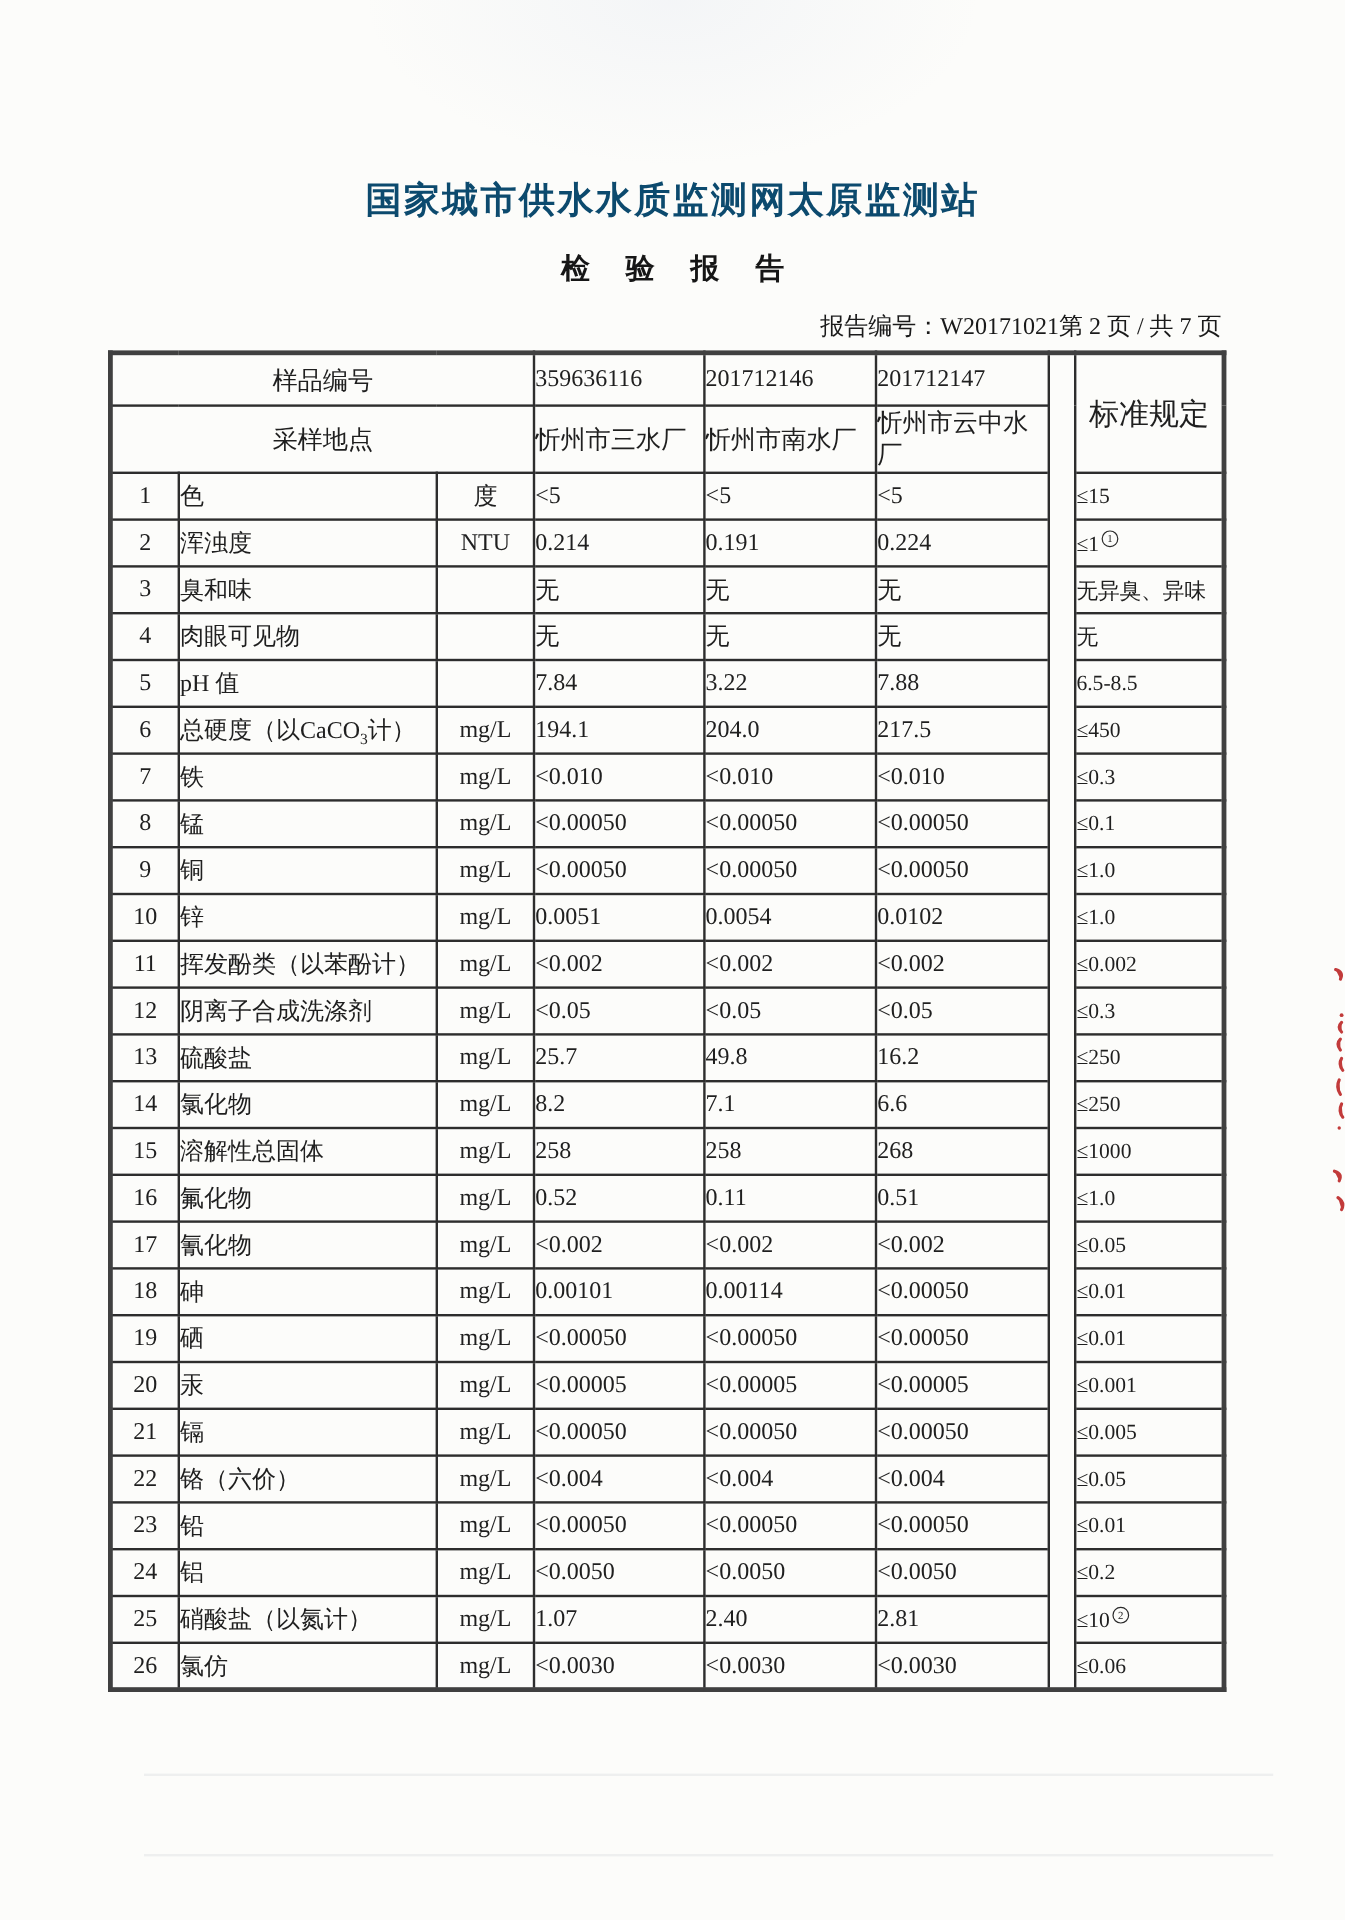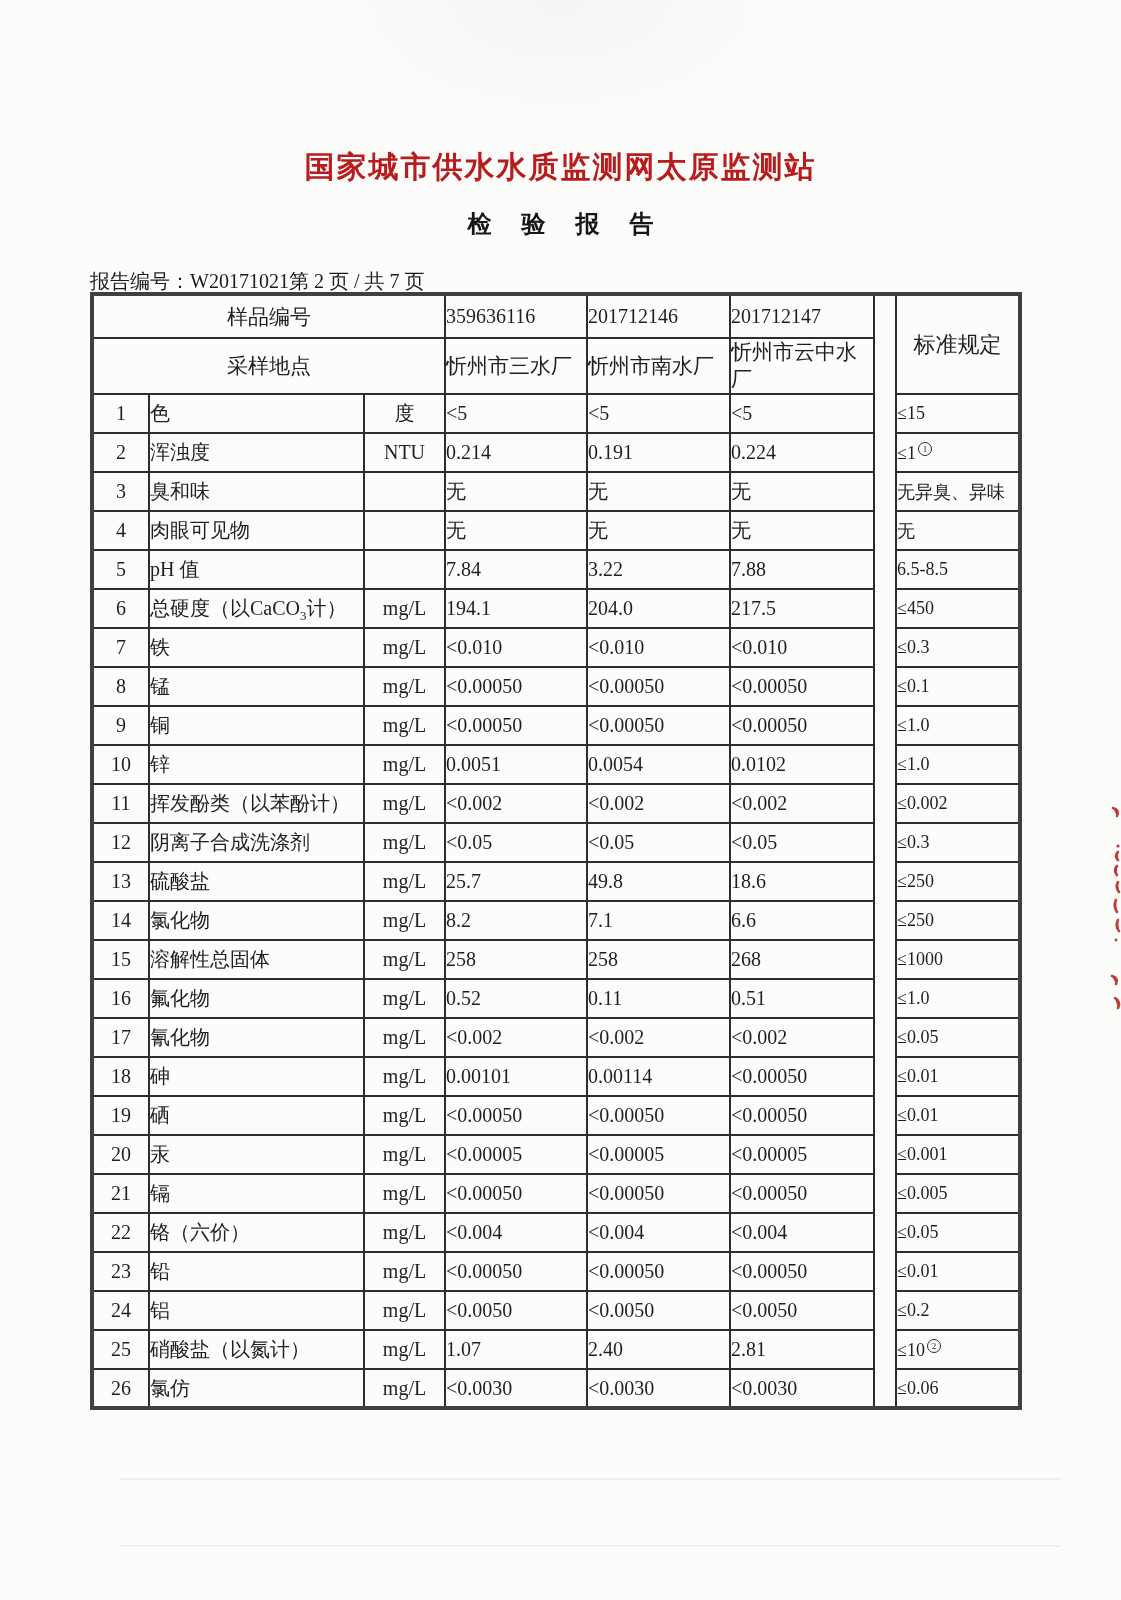--- a/index.html
+++ b/index.html
@@ -16,51 +16,51 @@
     background: radial-gradient(ellipse at 50% 0%, rgba(170,185,220,0.10), rgba(170,185,220,0) 70%);
     pointer-events: none;
   }
   .bleed-line {
     position: absolute; left: 120px; right: 60px; height: 2px;
     background: rgba(120,130,150,0.10);
   }
   .station-title {
     position: absolute; top: 147px; left: 0; width: 100%;
     text-align: center; font-size: 30px; font-weight: 700;
-    letter-spacing: 2px; color: #b91c1c;
+    letter-spacing: 2px; color: #0c4a6e;
   }
   .report-title {
     position: absolute; top: 208px; left: 0; width: 100%;
     text-align: center; font-size: 24px; font-weight: 700;
     letter-spacing: 12px; text-indent: 12px; color: #161616;
   }
   .meta-line {
     position: absolute; top: 258px; left: 90px; width: 928px;
-    display: flex; justify-content: flex-start;
-    font-size: 20px; color: #1a1a1a; margin-top: 10px;
+    display: flex; justify-content: flex-end;
+    font-size: 20px; color: #1a1a1a;
   }
   .report-table {
     position: absolute; top: 292px; left: 90px;
     width: 928px;
     border-collapse: collapse; table-layout: fixed;
     border: 4px solid #404040;
   }
   .report-table td {
     border: 2px solid #2d2d2d;
     vertical-align: middle;
     padding: 0;
     overflow: hidden;
   }
   tr.hrow1 { height: 44px; }
   tr.hrow2 { height: 54px; }
   tr.brow  { height: 39px; }
   .hdr-label { text-align: center; font-size: 21px; }
   .sample-id { text-align: left; padding-left: 10px; font-size: 20px; }
   .loc { text-align: left; padding: 2px 4px 2px 10px; font-size: 21px; line-height: 27px; }
-  .std-hdr { text-align: center; font-size: 22px; }
+  .std-hdr { text-align: center; font-size: 25px; }
   .spacer-col { border-top: none !important; border-bottom: none !important; background: transparent; }
   .c-no   { text-align: center; font-size: 20px; }
   .c-name { padding-left: 13px; font-size: 20px; white-space: nowrap; }
   .c-unit { text-align: center; font-size: 20px; }
   .c-val  { padding-left: 12px; font-size: 20px; }
   .c-std  { padding-left: 13px; font-size: 18px; white-space: nowrap; }
   .c-name sub { font-size: 13px; line-height: 0; }
   sup.circ {
     display: inline-block; width: 12px; height: 12px; line-height: 12px;
     border: 1px solid #2a2a2a; border-radius: 50%;
@@ -217,21 +217,21 @@
         <td class="c-val">&lt;0.05</td>
         <td class="c-val">&lt;0.05</td>
         <td class="c-std">≤0.3</td>
       </tr>
       <tr class="brow">
         <td class="c-no">13</td>
         <td class="c-name">硫酸盐</td>
         <td class="c-unit">mg/L</td>
         <td class="c-val">25.7</td>
         <td class="c-val">49.8</td>
-        <td class="c-val">18.6</td>
+        <td class="c-val">16.2</td>
         <td class="c-std">≤250</td>
       </tr>
       <tr class="brow">
         <td class="c-no">14</td>
         <td class="c-name">氯化物</td>
         <td class="c-unit">mg/L</td>
         <td class="c-val">8.2</td>
         <td class="c-val">7.1</td>
         <td class="c-val">6.6</td>
         <td class="c-std">≤250</td>

